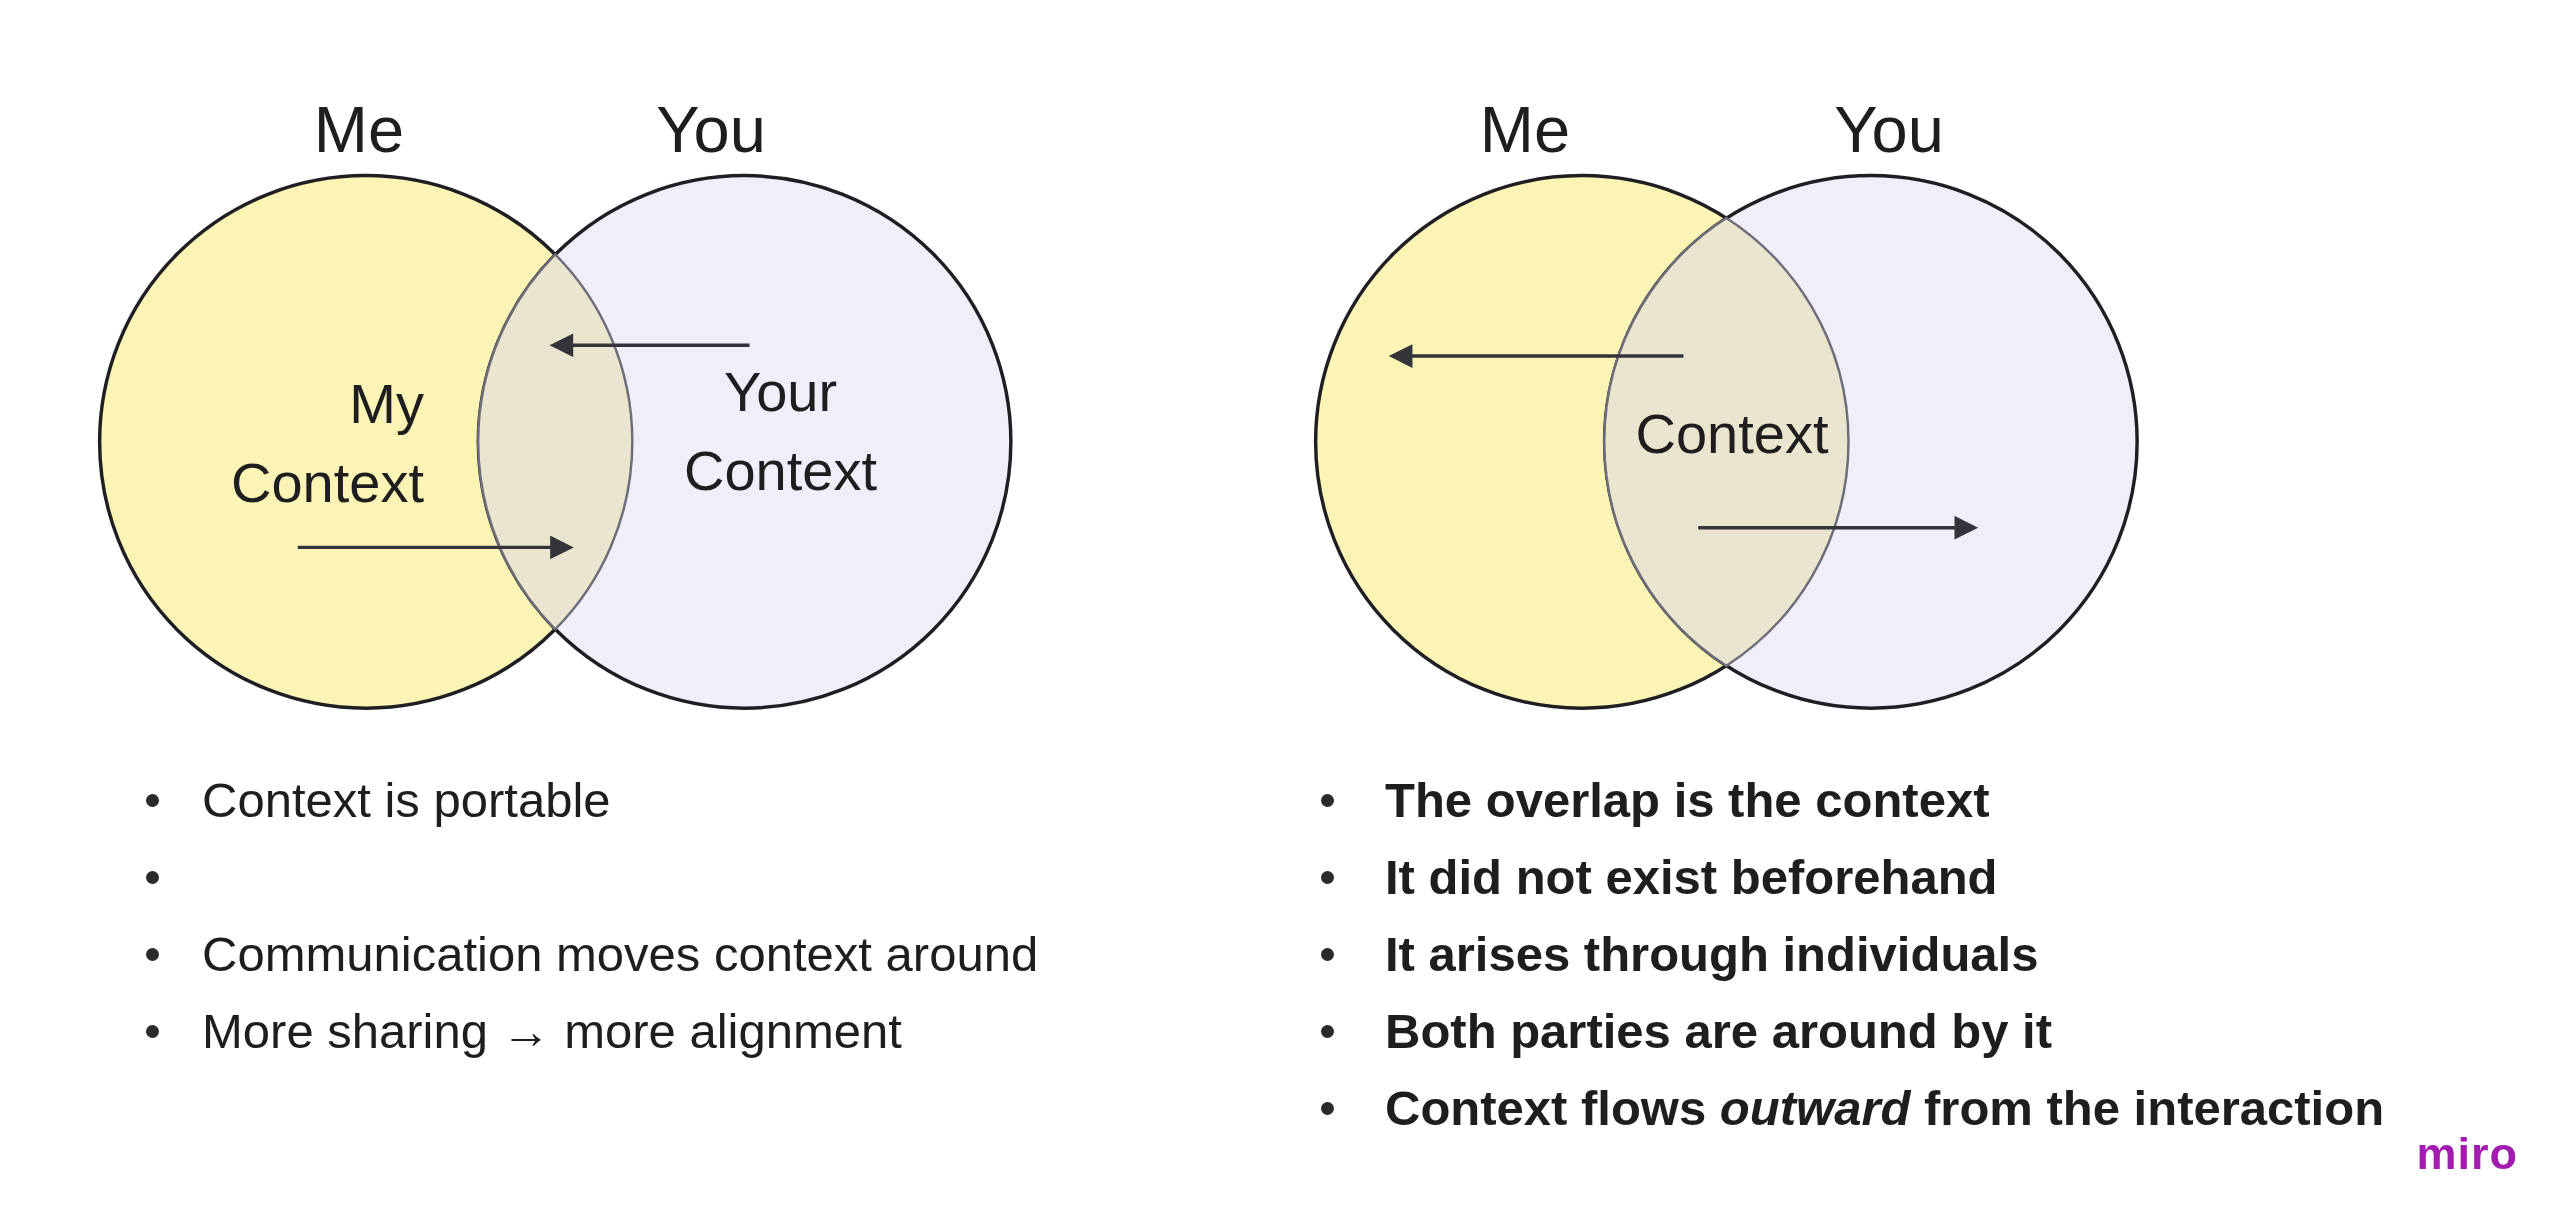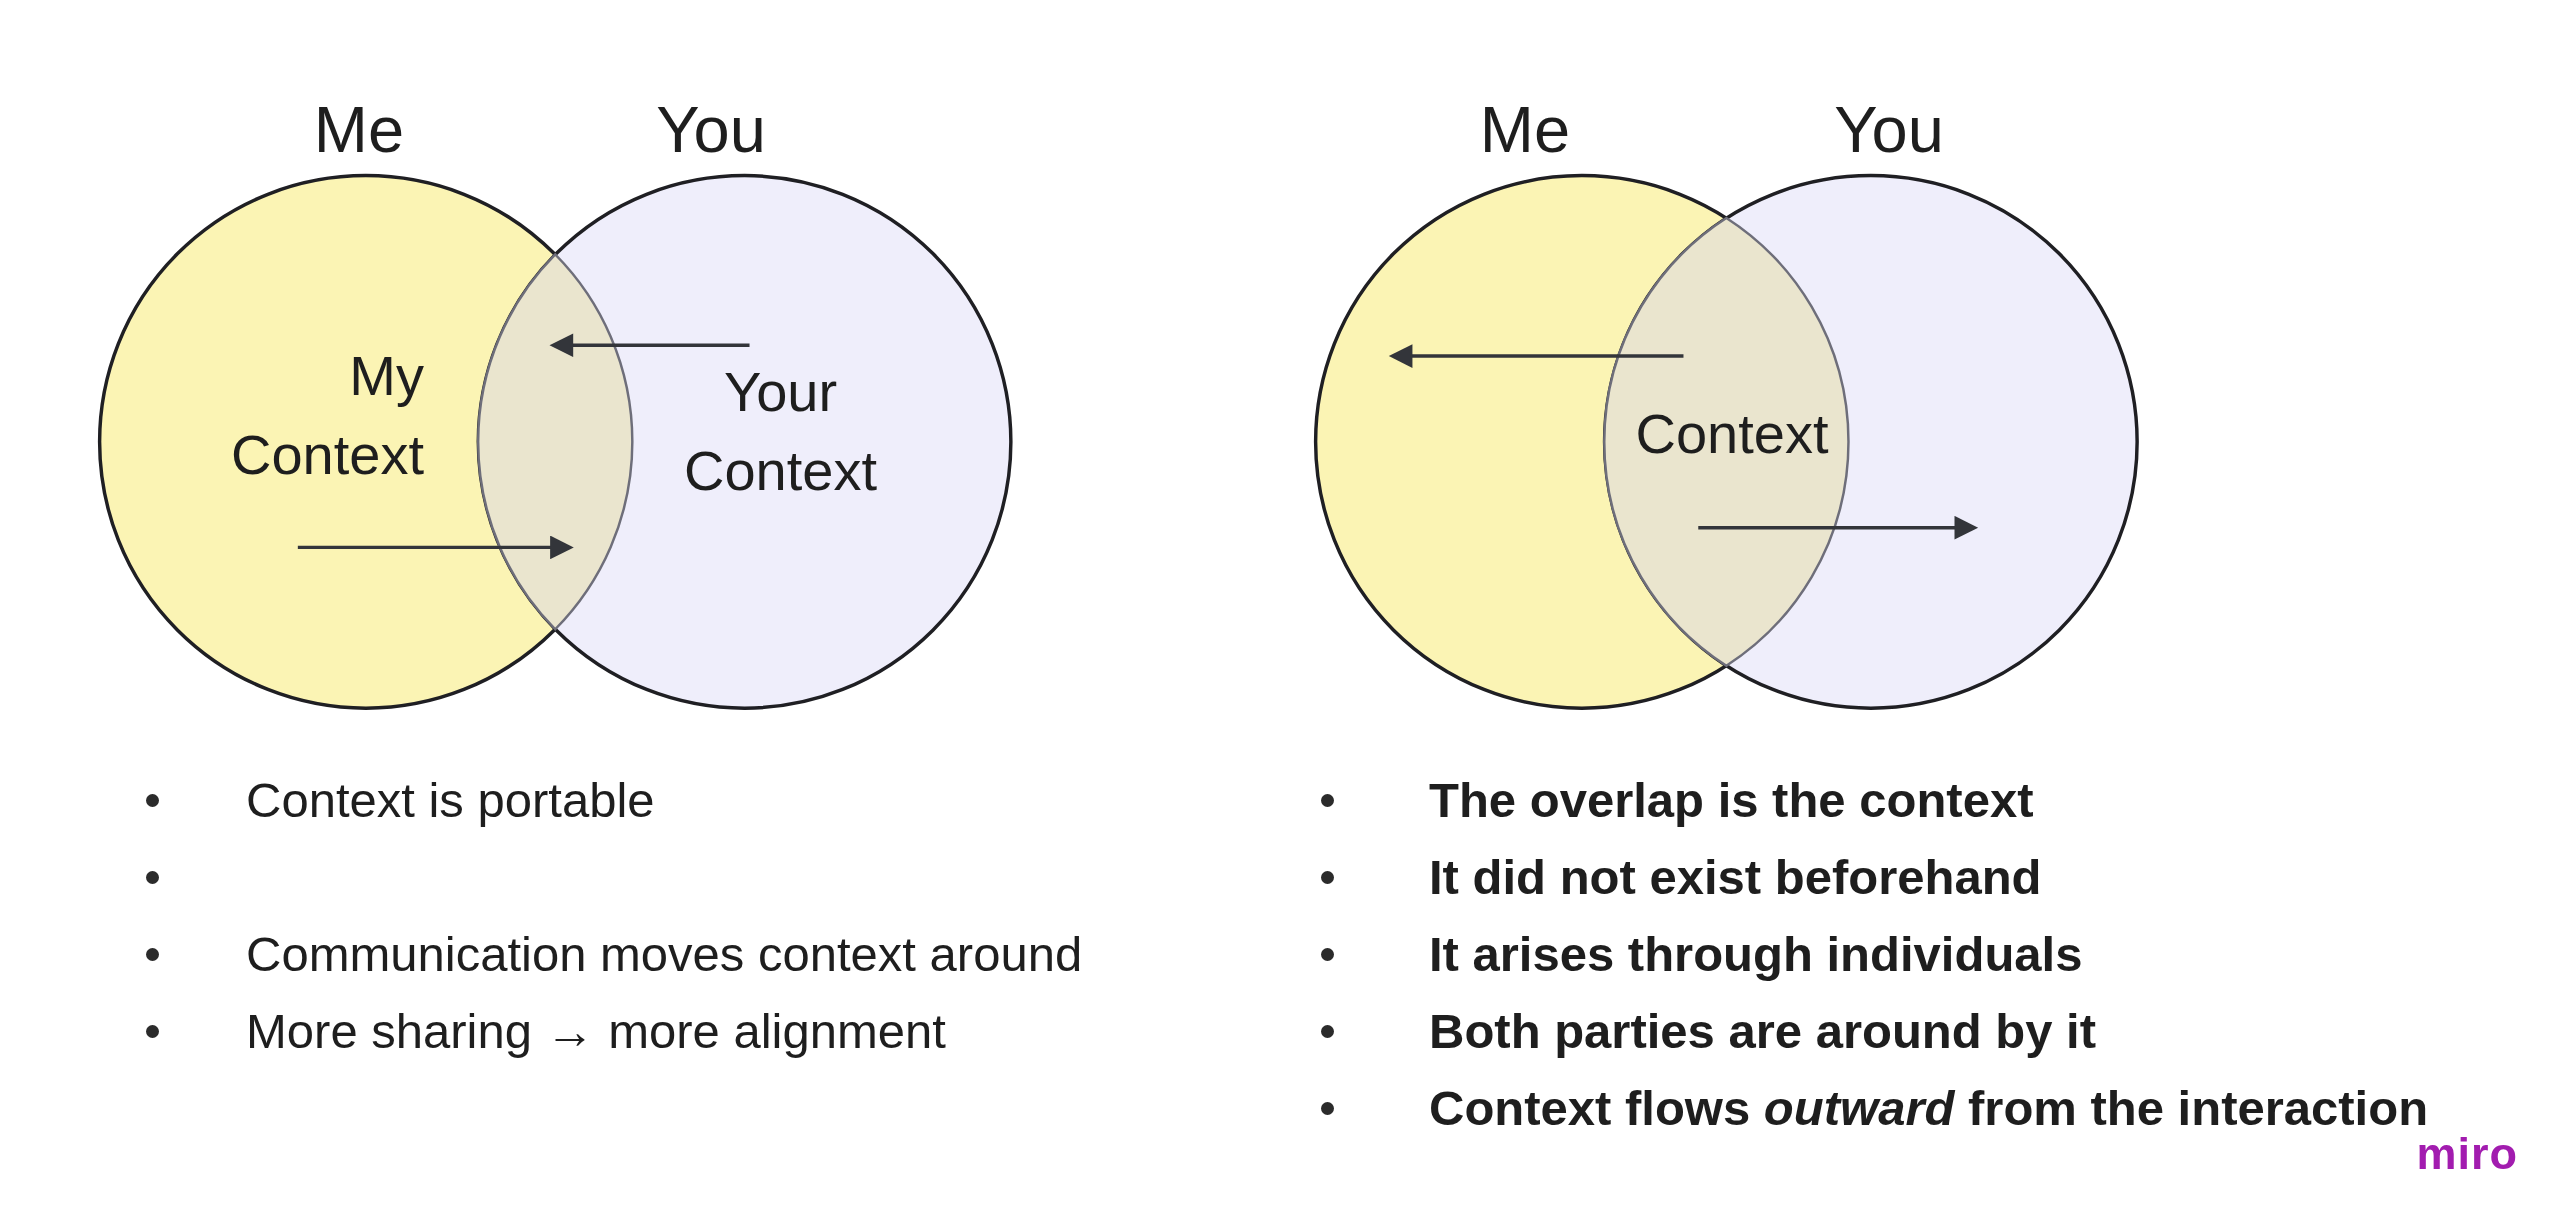--- a/index.html
+++ b/index.html
@@ -19,30 +19,30 @@
   .txt { position: absolute; white-space: pre-line; }
   .circle-title { font-size: 65px; line-height: 1; transform: translateX(-50%); }
   .circle-label { font-size: 56px; line-height: 79px; }
   .centered { transform: translateX(-50%); text-align: center; }
 
   .title-me-left   { left: 359px;  top: 97px; }
   .title-you-left  { left: 711px;  top: 97px; }
   .title-me-right  { left: 1525px; top: 97px; }
   .title-you-right { left: 1889px; top: 97px; }
 
-  .label-my-context   { right: 2152px; top: 336px; text-align: right; }
+  .label-my-context   { right: 2152px; top: 364px; text-align: right; }
   .label-your-context { left: 684px;   top: 352px; text-align: center; }
   .label-context-overlap { left: 1732px; top: 394px; }
 
   .bullet-list { position: absolute; top: 762px; list-style: none; margin: 0; padding: 0; }
   .bullet-list.left  { left: 146px; }
   .bullet-list.right { left: 1321px; font-weight: bold; }
   .bullet-list li {
     height: 77px; display: flex; align-items: center;
-    font-size: 49px; line-height: 77px; white-space: nowrap; gap: 44px;
+    font-size: 49px; line-height: 77px; white-space: nowrap;
   }
   .bullet-dot {
     flex: 0 0 auto; width: 13px; height: 13px; border-radius: 50%;
     background: #2b2b2b; margin-right: 43px;
   }
   .bullet-list.right .bullet-dot { margin-right: 51px; }
   .bullet-text em { font-style: italic; }
 
   .watermark {
     position: absolute; right: 58px; top: 1128px;

